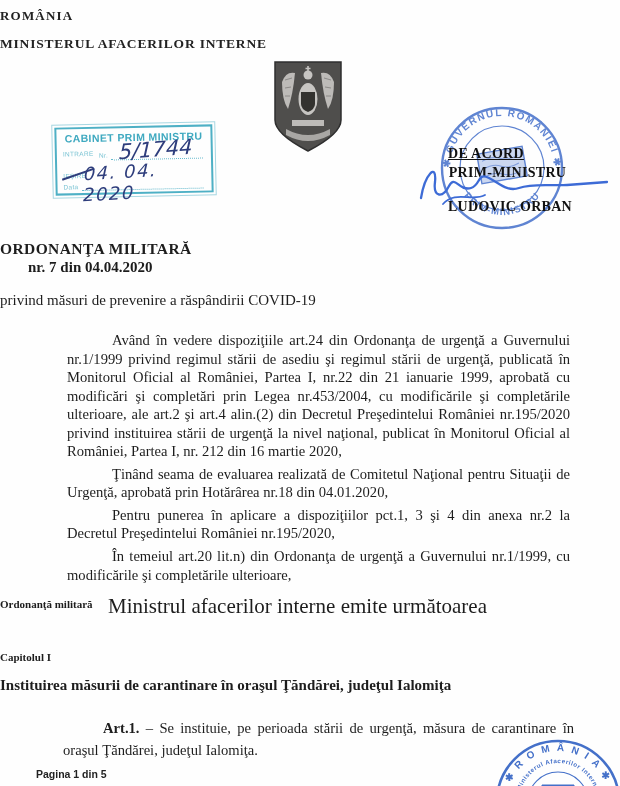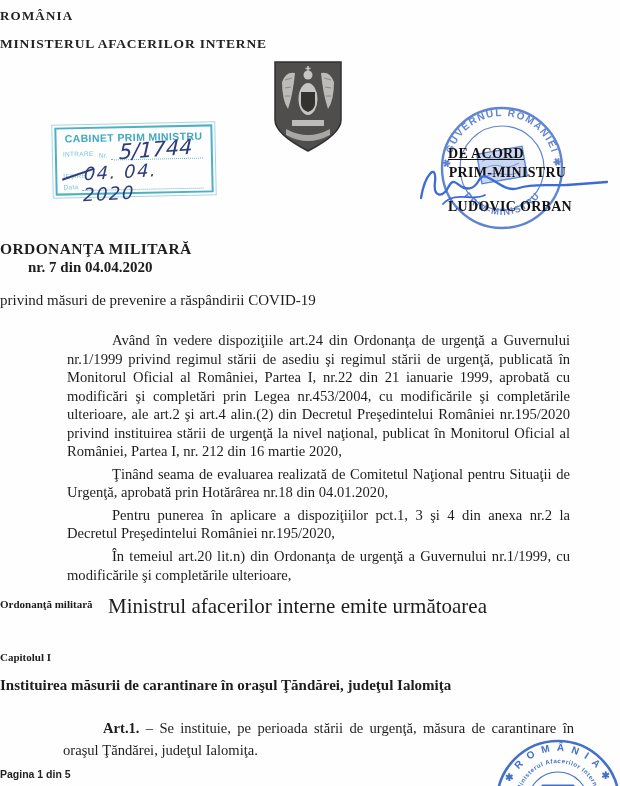--- a/index.html
+++ b/index.html
@@ -44,21 +44,21 @@
   
   .body-block{left:63px;top:327px;width:511px;font-size:14.6px;line-height:18.55px;text-align:justify;}
   .body-block p{margin:4px;text-indent:45px;}
   .issuance{left:108px;top:594px;font-size:21px;}
   .actname{top:598px;font-size:11px;font-weight:bold;}
   .chap1{top:651px;font-size:11px;font-weight:bold;}
   .chap2{top:669px;font-size:15px;font-weight:bold;margin-top:8px;}
   .article{left:63px;top:702px;width:511px;font-size:14.6px;line-height:22px;text-align:justify;text-indent:40px;}
   .article .alabel{font-weight:bold;}
   
-  .footer{top:768px;font-family:"Liberation Sans",sans-serif;font-size:10.5px;font-weight:bold;color:#222;}
+  .footer{top:768px;font-family:"Liberation Sans",sans-serif;font-size:10.5px;font-weight:bold;color:#222;padding-left:36px;}
   .mai-seal{left:486px;top:725px;}
   svg text{font-family:"Liberation Sans",sans-serif;}
 </style>
 </head>
 <body>
 
 <div class="page">
 
   <div class="abs center hdr-country">ROMÂNIA</div>
   <div class="abs center hdr-ministry">MINISTERUL AFACERILOR INTERNE</div>

